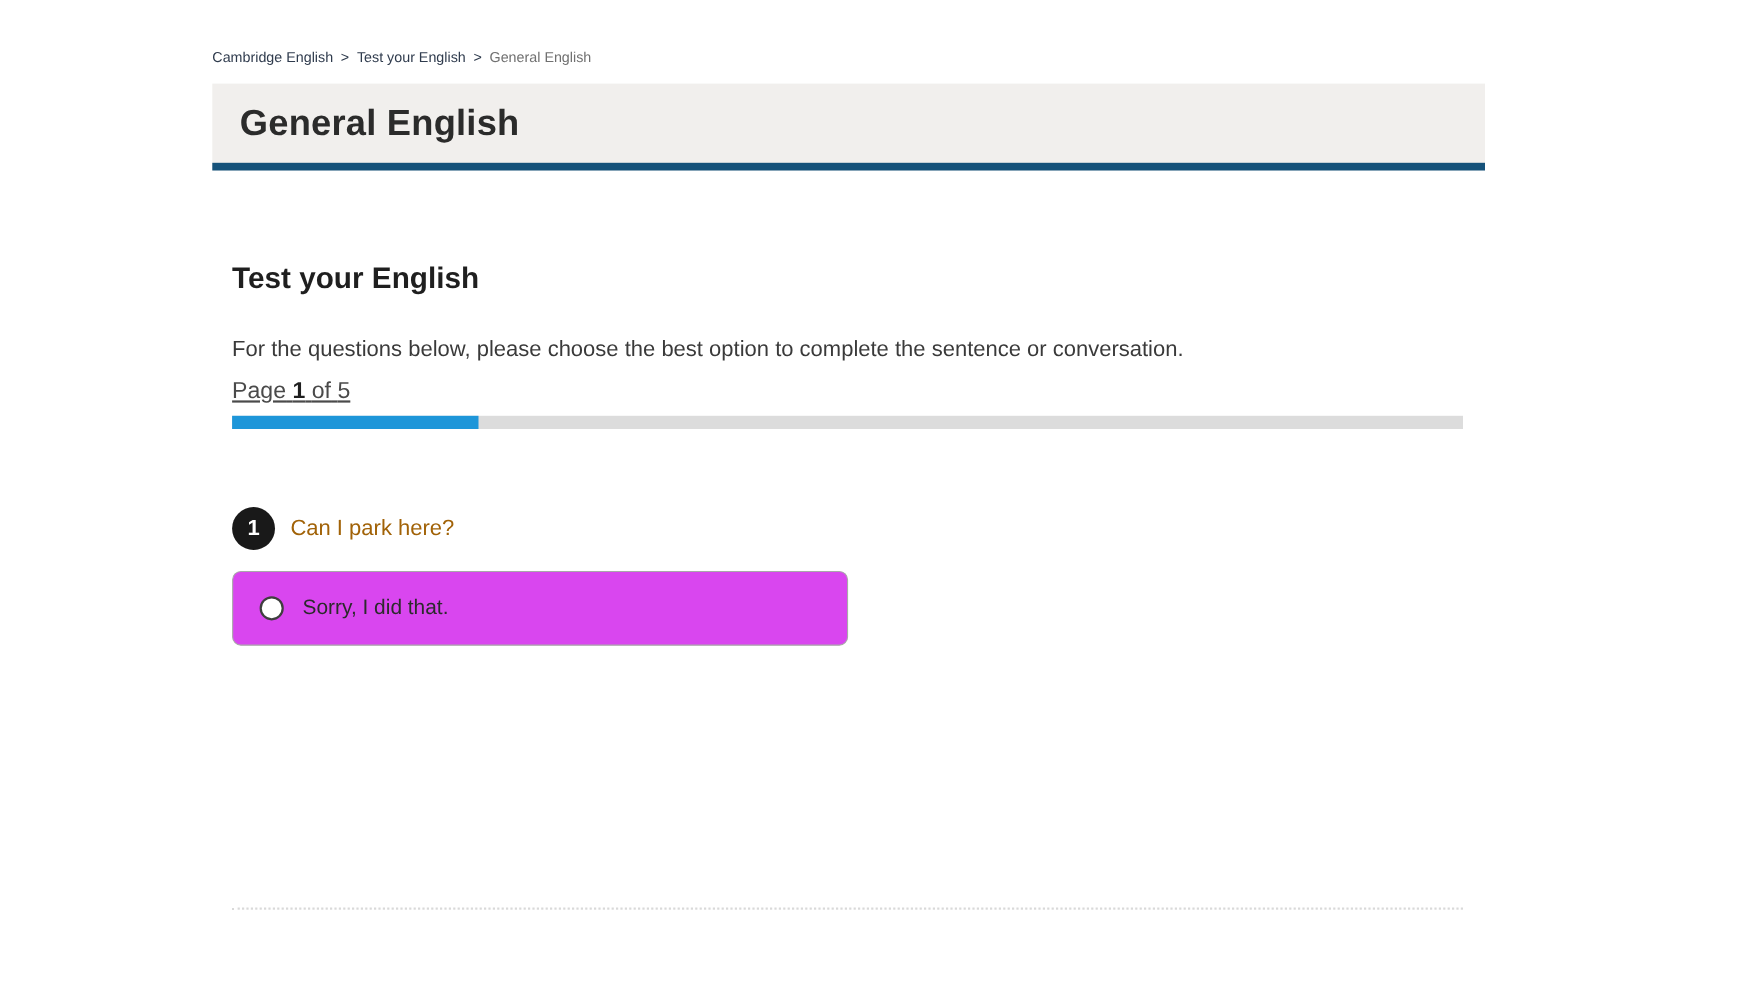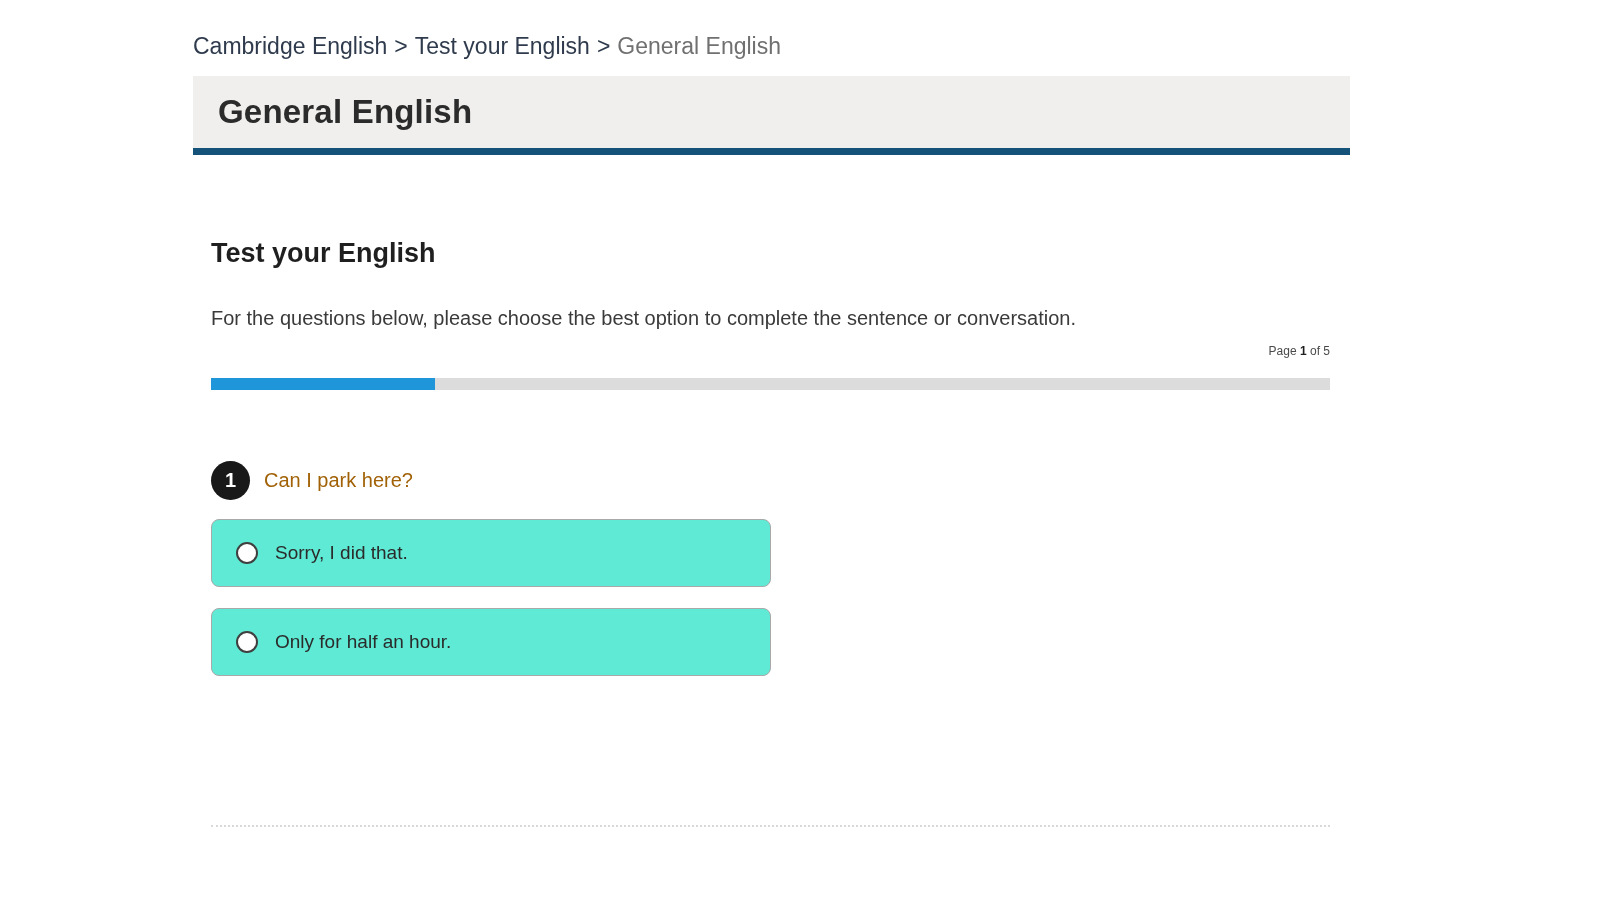--- a/index.html
+++ b/index.html
@@ -1,21 +1,21 @@
 <!DOCTYPE html>
 <html><head>
 <meta charset="utf-8">
 <style>
   * { margin: 0; padding: 0; box-sizing: border-box; }
   html, body { width: 1600px; height: 900px; background: #ffffff; }
   body { font-family: "Liberation Sans", sans-serif; position: relative; overflow: hidden; }
 
   .breadcrumb {
-    position: absolute; left: 193px; top: 33px;
-    font-size: 23px; color: #2f3b4d; white-space: nowrap;
+    position: absolute; left: 193px; top: 44px;
+    font-size: 13px; color: #2f3b4d; white-space: nowrap;
   }
   .breadcrumb a.crumb-link { color: #2f3b4d; text-decoration: none; font-weight: 500; cursor: pointer; }
   .breadcrumb .crumb-sep { color: #2f3b4d; margin: 0 7px; }
   .breadcrumb .crumb-current { color: #707070; }
 
   .header-band {
     position: absolute; left: 193px; top: 76px; width: 1157px; height: 79px;
     background: #f1efed; border-bottom: 7px solid #15527a;
     display: flex; align-items: center;
   }
@@ -29,21 +29,21 @@
     font-size: 27px; font-weight: bold; color: #1f1f1f;
   }
 
   .instruction {
     position: absolute; left: 211px; top: 307px;
     font-size: 20px; color: #3a3a3a;
   }
 
   .page-indicator {
     position: absolute; left: 211px; top: 344px; width: 1119px;
-    text-align: right; font-size: 12px; color: #4a4a4a;
+    text-align: left; font-size: 21px; color: #4a4a4a; text-decoration: underline;
   }
   .page-indicator .page-current { font-weight: bold; color: #1f1f1f; }
 
   .progress-track {
     position: absolute; left: 211px; top: 378px; width: 1119px; height: 12px;
     background: #dcdcdc;
   }
   .progress-fill {
     height: 100%; width: 20%; background: #1e96d9;
   }
@@ -58,21 +58,21 @@
     display: flex; align-items: center; justify-content: center;
     font-size: 20px; font-weight: bold;
   }
   .q-text { margin-left: 14px; font-size: 20px; color: #a16207; }
 
   .options {
     position: absolute; left: 211px; top: 519px; width: 560px;
   }
   .option-card {
     height: 68px; border: 1.5px solid #a9a9a9; border-radius: 8px;
-    background: #5eead4; display: flex; align-items: center;
+    background: #d946ef; display: flex; align-items: center;
     padding-left: 24px; margin-bottom: 21px; cursor: pointer;
   }
   .radio {
     width: 22px; height: 22px; border: 2.5px solid #3f3f3f; border-radius: 50%;
     background: #ffffff; flex: 0 0 auto;
   }
   .option-label { margin-left: 17px; font-size: 19px; color: #2b2b2b; }
 
   .dotted-divider {
     position: absolute; left: 211px; top: 825px; width: 1119px; height: 0;
@@ -108,19 +108,15 @@
 <div class="question-row">
   <div class="q-badge">1</div>
   <div class="q-text">Can I park here?</div>
 </div>
 
 <div class="options">
   <div class="option-card">
     <span class="radio"></span>
     <span class="option-label">Sorry, I did that.</span>
   </div>
-  <div class="option-card">
-    <span class="radio"></span>
-    <span class="option-label">Only for half an hour.</span>
-  </div>
 </div>
 
 <div class="dotted-divider"></div>
 
 </body></html>

